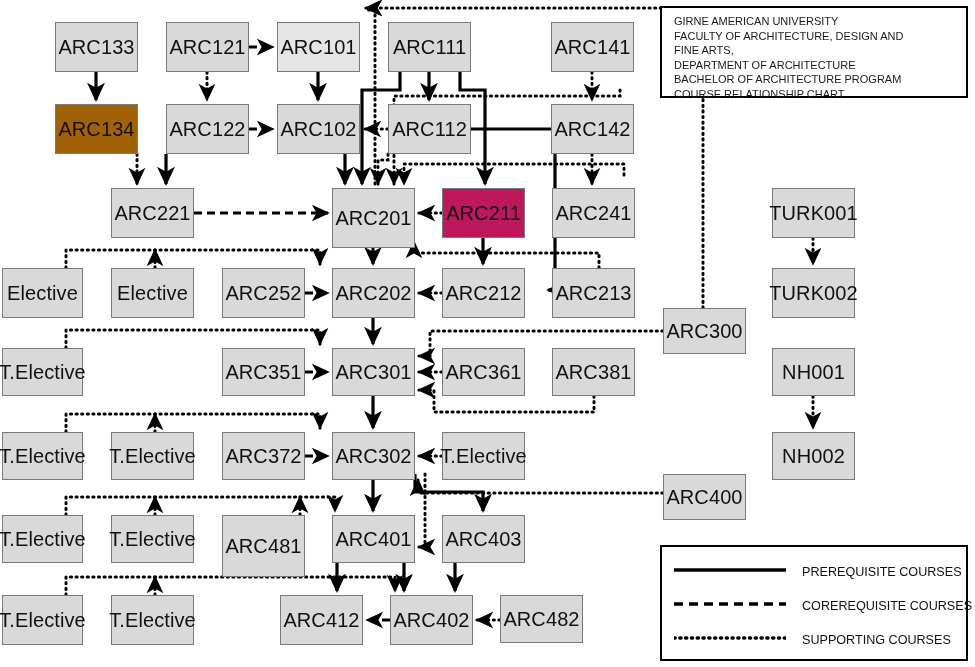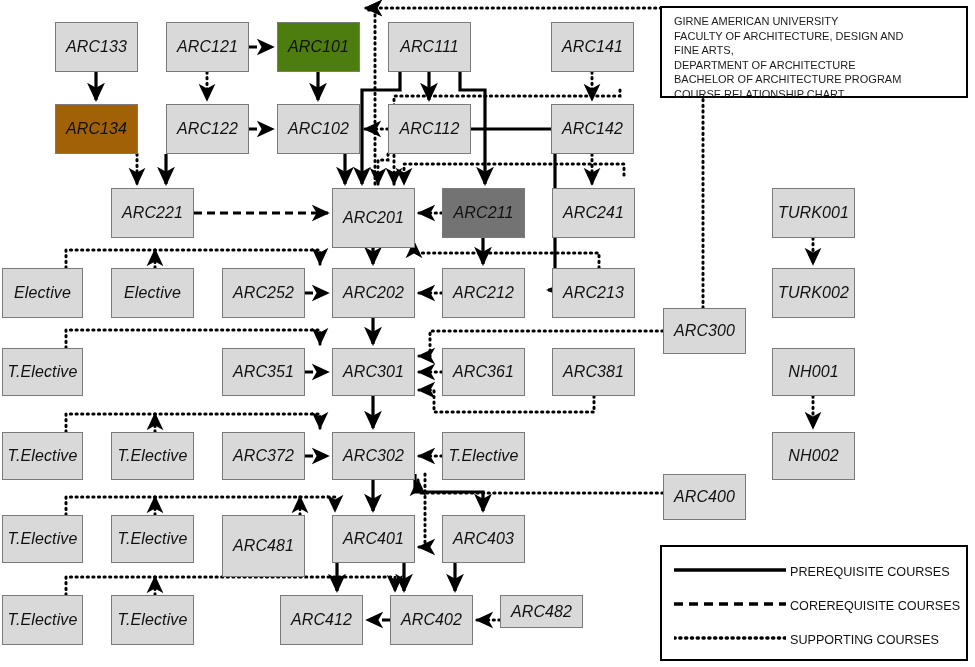--- a/index.html
+++ b/index.html
@@ -5,37 +5,36 @@
   html,body{margin:0;padding:0;background:#ffffff;}
   body{width:975px;height:667px;font-family:"Liberation Sans",sans-serif;}
   #root{position:relative;width:975px;height:667px;overflow:hidden;background:#fff;}
 
   .box{
     position:absolute;
     background:#d9d9d9;
     border:1.5px solid #7a7a7a;
     box-sizing:border-box;
     display:flex;align-items:center;justify-content:center;
-    font-size:16px;color:#111;
+    font-size:20px;color:#111;
     letter-spacing:.1px;
     z-index:5;
-    font-style:italic;
   }
   .panel{
     position:absolute;
     background:#ffffff;
     border:2px solid #000;
     box-sizing:border-box;
     z-index:6;
   }
   #titlePanel{left:660px;top:6px;width:308px;height:92px;padding:6px 8px 0 12px;}
   #titlePanel div{font-size:11px;line-height:14.6px;color:#1a1a1a;white-space:nowrap;}
   #legendPanel{left:660px;top:545px;width:308px;height:116px;}
   .legend-row{position:absolute;left:0;width:100%;height:34px;display:flex;align-items:center;}
-  .legend-label{position:absolute;left:128px;font-size:12.6px;color:#111;white-space:nowrap;}
+  .legend-label{position:absolute;left:140px;font-size:12.6px;color:#111;white-space:nowrap;}
   .legend-sample{position:absolute;left:12px;width:112px;height:0;}
   #svgLayer{position:absolute;left:0;top:0;width:975px;height:667px;z-index:2;}
 </style>
 </head>
 <body>
 
 <div id="root">
 
   <svg id="svgLayer" viewBox="0 0 975 667" xmlns="http://www.w3.org/2000/svg">
     <defs>
@@ -103,21 +102,21 @@
       </g>
   </svg>
 
   <div id="nodes-group">
       <div class="box" style="left: 55px; top: 22px; width: 83px; height: 50px; background: rgb(217, 217, 217); border-color: rgb(122, 122, 122);">
         <span>ARC133</span>
       </div>
       <div class="box" style="left: 166px; top: 22px; width: 83px; height: 50px; background: rgb(217, 217, 217); border-color: rgb(122, 122, 122);">
         <span>ARC121</span>
       </div>
-      <div class="box" style="left: 277px; top: 22px; width: 83px; height: 50px; background: #4d7c0f; border-color: rgb(122, 122, 122);">
+      <div class="box" style="left: 277px; top: 22px; width: 83px; height: 50px; background: #e5e5e5; border-color: rgb(122, 122, 122);">
         <span>ARC101</span>
       </div>
       <div class="box" style="left: 388px; top: 22px; width: 83px; height: 50px; background: rgb(217, 217, 217); border-color: rgb(122, 122, 122);">
         <span>ARC111</span>
       </div>
       <div class="box" style="left: 551px; top: 22px; width: 83px; height: 50px; background: rgb(217, 217, 217); border-color: rgb(122, 122, 122);">
         <span>ARC141</span>
       </div>
       <div class="box" style="left: 55px; top: 104px; width: 83px; height: 50px; background: #a16207; border-color: rgb(122, 122, 122);">
         <span>ARC134</span>
@@ -133,21 +132,21 @@
       </div>
       <div class="box" style="left: 551px; top: 104px; width: 83px; height: 50px; background: rgb(217, 217, 217); border-color: rgb(122, 122, 122);">
         <span>ARC142</span>
       </div>
       <div class="box" style="left: 111px; top: 188px; width: 83px; height: 50px; background: rgb(217, 217, 217); border-color: rgb(122, 122, 122);">
         <span>ARC221</span>
       </div>
       <div class="box" style="left: 332px; top: 188px; width: 83px; height: 60px; background: rgb(217, 217, 217); border-color: rgb(122, 122, 122);">
         <span>ARC201</span>
       </div>
-      <div class="box" style="left: 442px; top: 188px; width: 83px; height: 50px; background: #737373; border-color: rgb(122, 122, 122); justify-content: center;">
+      <div class="box" style="left: 442px; top: 188px; width: 83px; height: 50px; background: #be185d; border-color: rgb(122, 122, 122); justify-content: center;">
         <span>ARC211</span>
       </div>
       <div class="box" style="left: 552px; top: 188px; width: 83px; height: 50px; background: rgb(217, 217, 217); border-color: rgb(122, 122, 122);">
         <span>ARC241</span>
       </div>
       <div class="box" style="left: 772px; top: 188px; width: 83px; height: 50px; background: rgb(217, 217, 217); border-color: rgb(122, 122, 122);">
         <span>TURK001</span>
       </div>
       <div class="box" style="left: 2px; top: 268px; width: 81px; height: 50px; background: rgb(217, 217, 217); border-color: rgb(122, 122, 122);">
         <span>Elective</span>
@@ -232,21 +231,21 @@
       </div>
       <div class="box" style="left: 111px; top: 595px; width: 83px; height: 50px; background: rgb(217, 217, 217); border-color: rgb(122, 122, 122);">
         <span>T.Elective</span>
       </div>
       <div class="box" style="left: 280px; top: 595px; width: 83px; height: 50px; background: rgb(217, 217, 217); border-color: rgb(122, 122, 122);">
         <span>ARC412</span>
       </div>
       <div class="box" style="left: 390px; top: 595px; width: 83px; height: 50px; background: rgb(217, 217, 217); border-color: rgb(122, 122, 122);">
         <span>ARC402</span>
       </div>
-      <div class="box" style="left: 500px; top: 595px; width: 83px; height: 33px; background: rgb(217, 217, 217); border-color: rgb(122, 122, 122);">
+      <div class="box" style="left: 500px; top: 595px; width: 83px; height: 48px; background: rgb(217, 217, 217); border-color: rgb(122, 122, 122);">
         <span>ARC482</span>
       </div>
     </div>
 
   <div class="panel" id="titlePanel">
     <div>GIRNE AMERICAN UNIVERSITY</div>
     <div>FACULTY OF ARCHITECTURE, DESIGN AND</div>
     <div>FINE ARTS,</div>
     <div>DEPARTMENT OF ARCHITECTURE</div>
     <div>BACHELOR OF ARCHITECTURE PROGRAM</div>

